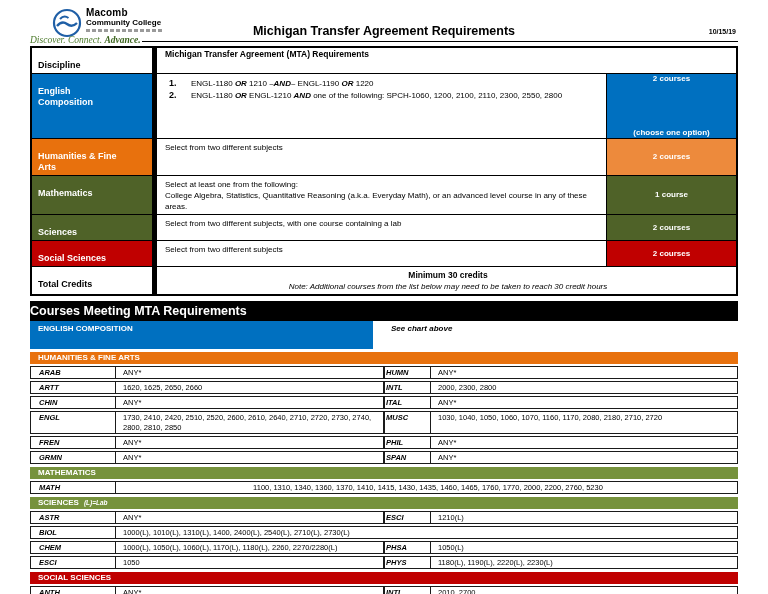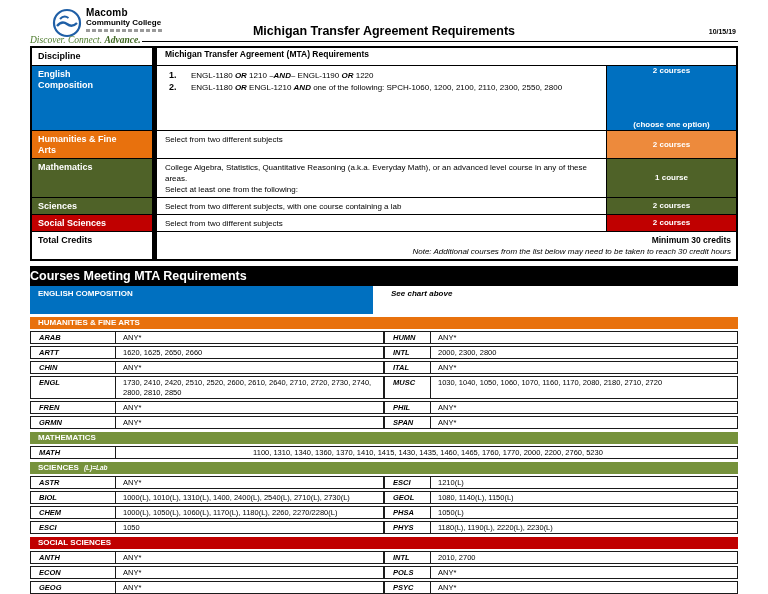--- a/index.html
+++ b/index.html
@@ -21,21 +21,21 @@
   .date-stamp { position:absolute; right:2px; top:20px; font-size:7px; font-weight:bold; }
   .title-rule { position:absolute; left:112px; right:0; top:33px; border-top:1.5px solid #000; }
   .tagline { position:absolute; left:0px; top:27px; font-family:"Liberation Serif", serif;
              font-style:italic; font-size:9.5px; color:#4c7a2b; }
   .tagline .tag2 { font-weight:bold; color:#3d651f; }
 
   
   .req-table { border:2px solid #000; background:#fff; }
   .trow { display:flex; border-top:1px solid #000; }
   .trow:first-child { border-top:none; }
-  .disc { width:125px; border-right:5px solid #000; padding:3px 4px 2px 6px;
+  .disc { width:125px; border-right:5px solid #000; padding:12px 4px 2px 6px;
           font-size:9px; font-weight:bold; line-height:11px; }
   .disc .disc-label { display:inline-block; max-width:80px; }
   .bg-blue  { background:#0070C0; color:#fff; }
   .bg-orange{ background:#E8710D; color:#fff; }
   .bg-olive { background:#4F6228; color:#fff; }
   .bg-olive-mid { background:#76923C; color:#fff; }
   .bg-red   { background:#C00000; color:#fff; }
   .bg-orange-badge { background:#ED8A3C; color:#fff; }
   .reqcell { flex:1; padding:3px 6px 2px 8px; font-size:8px; line-height:11px; }
   .badge { width:130px; border-left:1px solid #000; display:flex; flex-direction:column;
@@ -47,41 +47,41 @@
   .r-eng  { min-height:42px; }
   .r-hum  { min-height:26px; }
   .r-math { min-height:28px; }
   .r-sci  { min-height:16px; }
   .r-soc  { min-height:16px; }
   .r-total{ min-height:28px; }
   .numitem { display:flex; margin-top:1px; }
   .numitem .num { width:26px; font-weight:bold; font-size:9px; padding-left:4px; }
   .numitem .itext { flex:1; }
   .em { font-weight:bold; font-style:italic; }
-  .totalcell { flex:1; padding:3px 5px 2px 8px; text-align:right; }
+  .totalcell { flex:1; padding:3px 5px 2px 8px; text-align:center; }
   .totalcell .credits { font-size:8.5px; font-weight:bold; }
   .totalcell .note { font-size:8px; font-style:italic; margin-top:2px; }
 
   
   .main-banner { margin-top:5px; height:20px; background:#000; color:#fff;
                  font-size:12.5px; font-weight:bold; text-align:left; line-height:20px; }
   .eng-section { display:flex; height:28px; }
   .eng-blue { width:343px; background:#0070C0; color:#fff; font-size:8px; font-weight:bold;
               padding:3px 8px; }
   .eng-note { flex:1; padding:3px 0 0 18px; font-size:8px; font-weight:bold; font-style:italic; }
   .section-banner { margin-top:3px; height:12px; color:#fff; font-size:8px; font-weight:bold;
                     padding:1px 8px; line-height:10px; }
   .lab-note { font-size:6.5px; font-style:italic; margin-left:5px; }
   .crow { display:flex; border:1px solid #1a1a1a; margin-top:2px; background:#fff;
           font-size:7.5px; line-height:10px; min-height:12px; }
   .half { flex:1; display:flex; }
   .half.right { border-left:2px solid #1a1a1a; }
   .code { width:85px; padding:1px 3px 0 8px; font-weight:bold; font-style:italic;
           border-right:1px solid #1a1a1a; }
-  .half.right .code { width:46px; padding-left:8px; }
+  .half.right .code { width:46px; padding-left:1px; }
   .vals { flex:1; padding:1px 4px 0 7px; }
   .mathrow .vals { text-align:center; }
 
   
   .footnote { margin-top:3px; font-size:6.4px; line-height:8.5px; color:#1c1c1c; }
 </style>
 </head>
 <body>
 
 <div class="page">
@@ -143,22 +143,22 @@
       </div>
       <div class="reqcell">Select from two different subjects</div>
       <div class="badge bg-orange-badge">2 courses</div>
     </div>
 
     <div class="trow r-math">
       <div class="disc bg-olive">
         <span class="disc-label">Mathematics</span>
       </div>
       <div class="reqcell">
+        <div>Select at least one from the following:</div>
         <div>College Algebra, Statistics, Quantitative Reasoning (a.k.a. Everyday Math), or an advanced level course in any of these areas.</div>
-        <div>Select at least one from the following:</div>
       </div>
       <div class="badge bg-olive">1 course</div>
     </div>
 
     <div class="trow r-sci">
       <div class="disc bg-olive">
         <span class="disc-label">Sciences</span>
       </div>
       <div class="reqcell">Select from two different subjects, with one course containing a lab</div>
       <div class="badge bg-olive">2 courses</div>
@@ -270,24 +270,20 @@
     <div class="half right">
           <span class="code">ESCI</span>
           <span class="vals">1210(L)</span>
         </div>
   </div>
   <div class="crow">
     <div class="half">
           <span class="code">BIOL</span>
           <span class="vals">1000(L), 1010(L), 1310(L), 1400, 2400(L), 2540(L), 2710(L), 2730(L)</span>
         </div>
-    <div class="half right">
-          <span class="code">GEOL</span>
-          <span class="vals">1080, 1140(L), 1150(L)</span>
-        </div>
   </div>
   <div class="crow">
     <div class="half">
           <span class="code">CHEM</span>
           <span class="vals">1000(L), 1050(L), 1060(L), 1170(L), 1180(L), 2260, 2270/2280(L)</span>
         </div>
     <div class="half right">
           <span class="code">PHSA</span>
           <span class="vals">1050(L)</span>
         </div>

